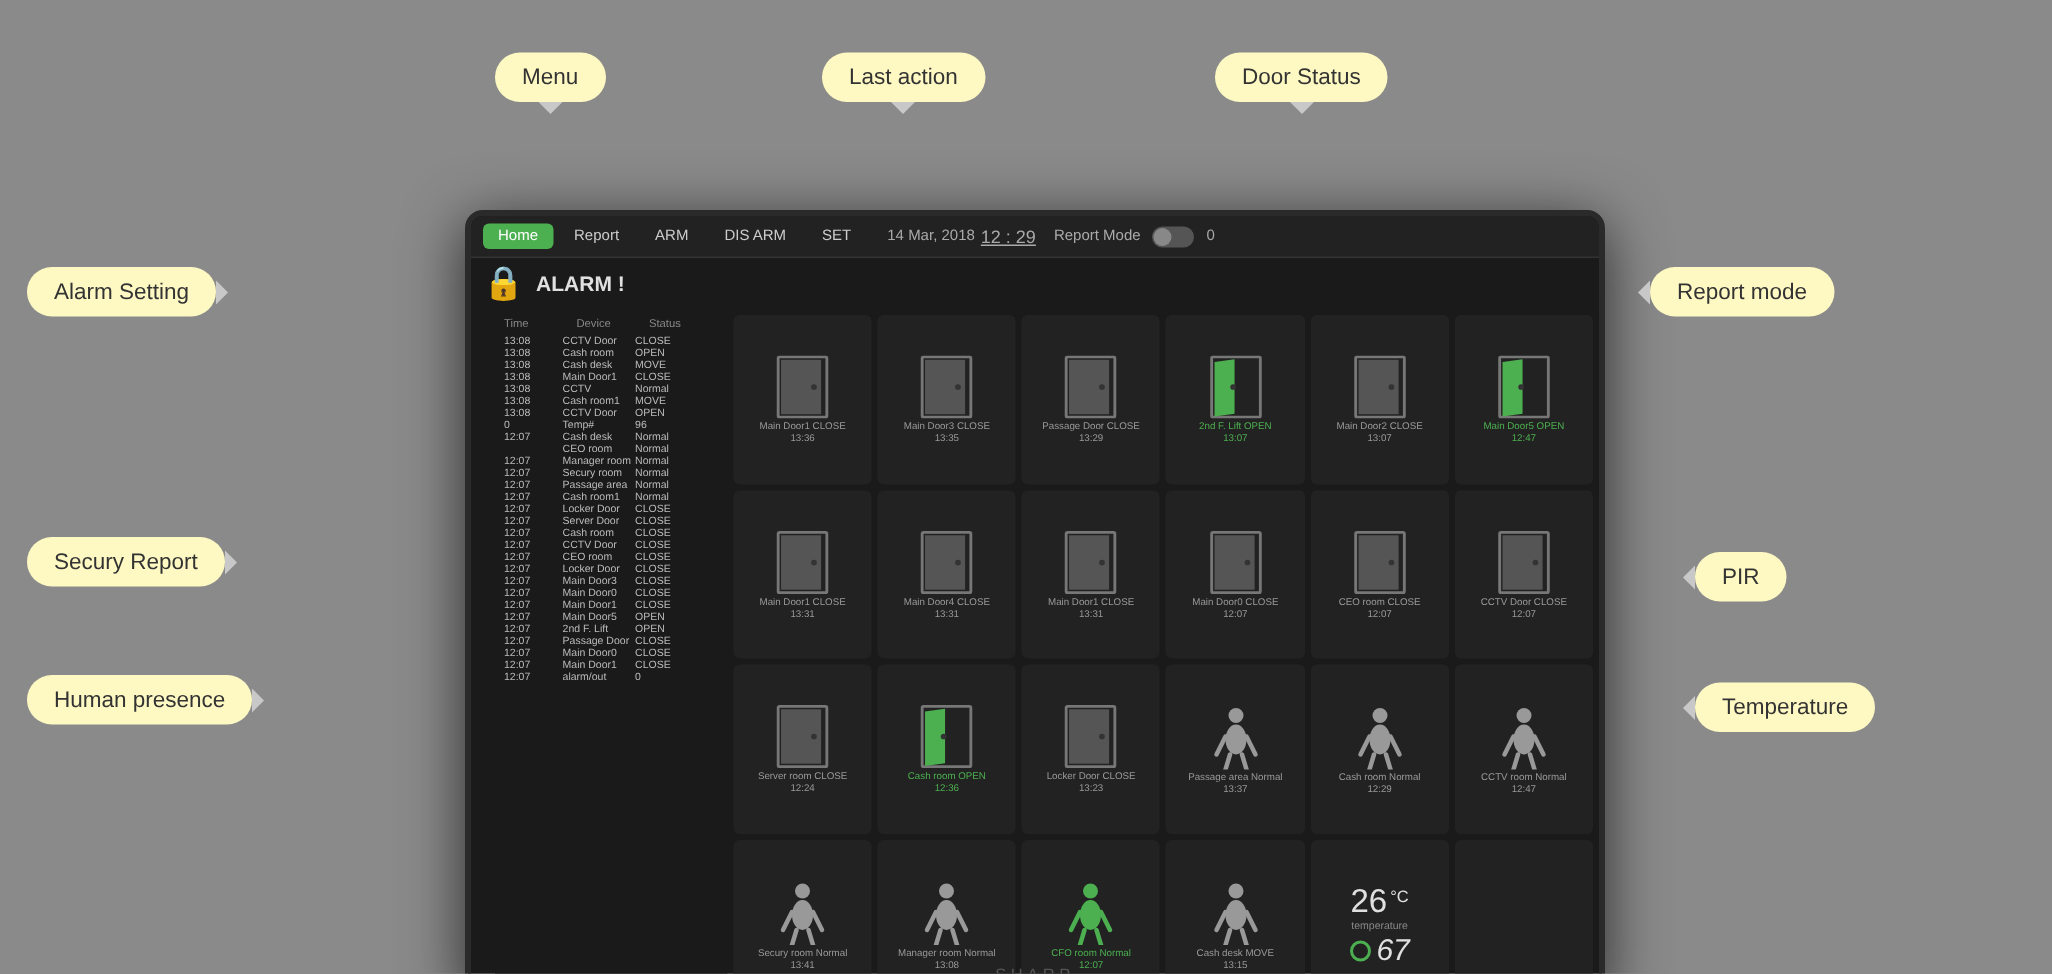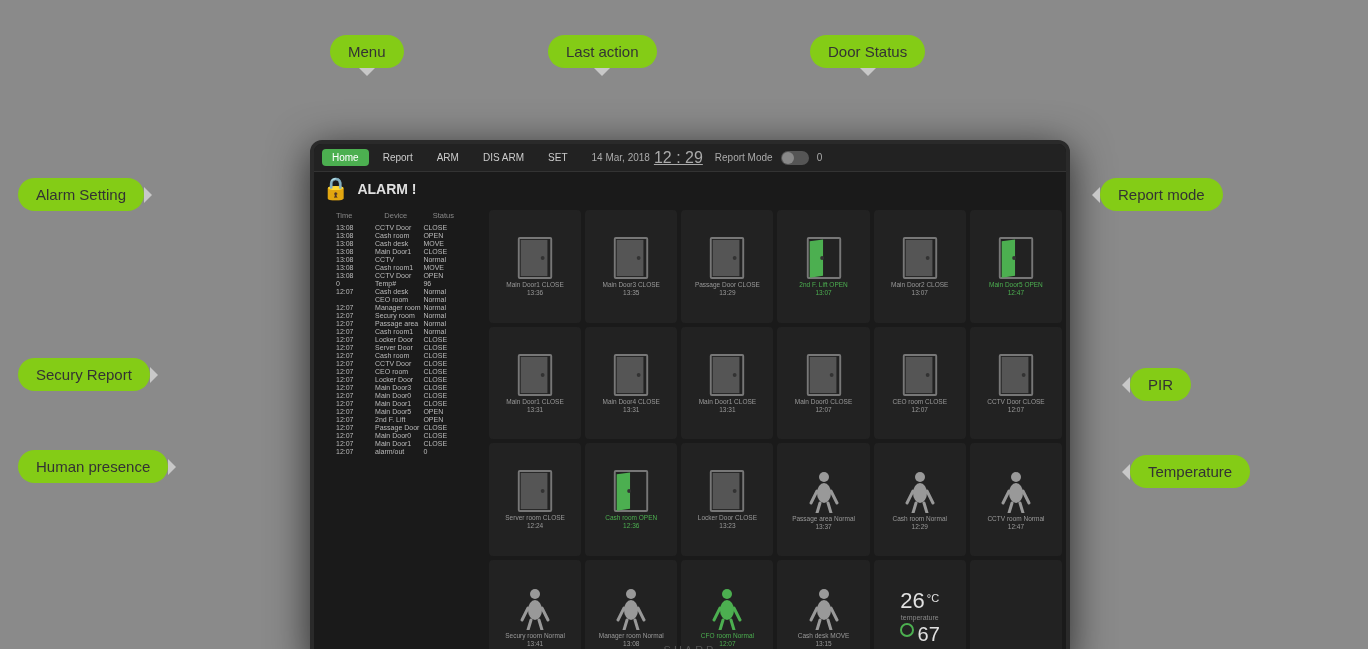--- a/index.html
+++ b/index.html
@@ -8,21 +8,21 @@
       height: 649px;
       background: #8a8a8a;
       font-family: 'Segoe UI', Arial, sans-serif;
       overflow: hidden;
       position: relative;
     }
 
     
     .tooltip-bubble {
       position: absolute;
-      background: #84cc16;
+      background: #fef9c3;
       border-radius: 20px;
       padding: 8px 18px;
       font-size: 15px;
       color: #333;
       white-space: nowrap;
       z-index: 10;
     }
     .tooltip-bubble::after {
       content: '';
       position: absolute;
@@ -99,21 +99,21 @@
       background: #4caf50;
       color: #fff;
     }
     .nav-date {
       margin-left: 10px;
       color: #aaa;
       font-size: 10px;
     }
     .nav-time {
       color: #aaa;
-      font-size: 16px;
+      font-size: 12px;
       text-decoration: underline;
     }
     .nav-report-mode {
       margin-left: 8px;
       color: #aaa;
       font-size: 10px;
     }
     .toggle-switch {
       display: inline-block;
       width: 28px;
@@ -255,23 +255,24 @@
       font-size: 11px;
       color: #e0e0e0;
       margin-top: 4px;
     }
     .temp-label {
       font-size: 7px;
       color: #888;
     }
     .humidity-row {
       display: flex;
-      align-items: flex-start;
+      align-items: center;
       gap: 4px;
       margin-top: 2px;
+      font-style: italic;
     }
     .humidity-icon {
       width: 14px;
       height: 14px;
       border-radius: 50%;
       border: 2px solid #4caf50;
       position: relative;
     }
     .humidity-number {
       font-size: 20px;

